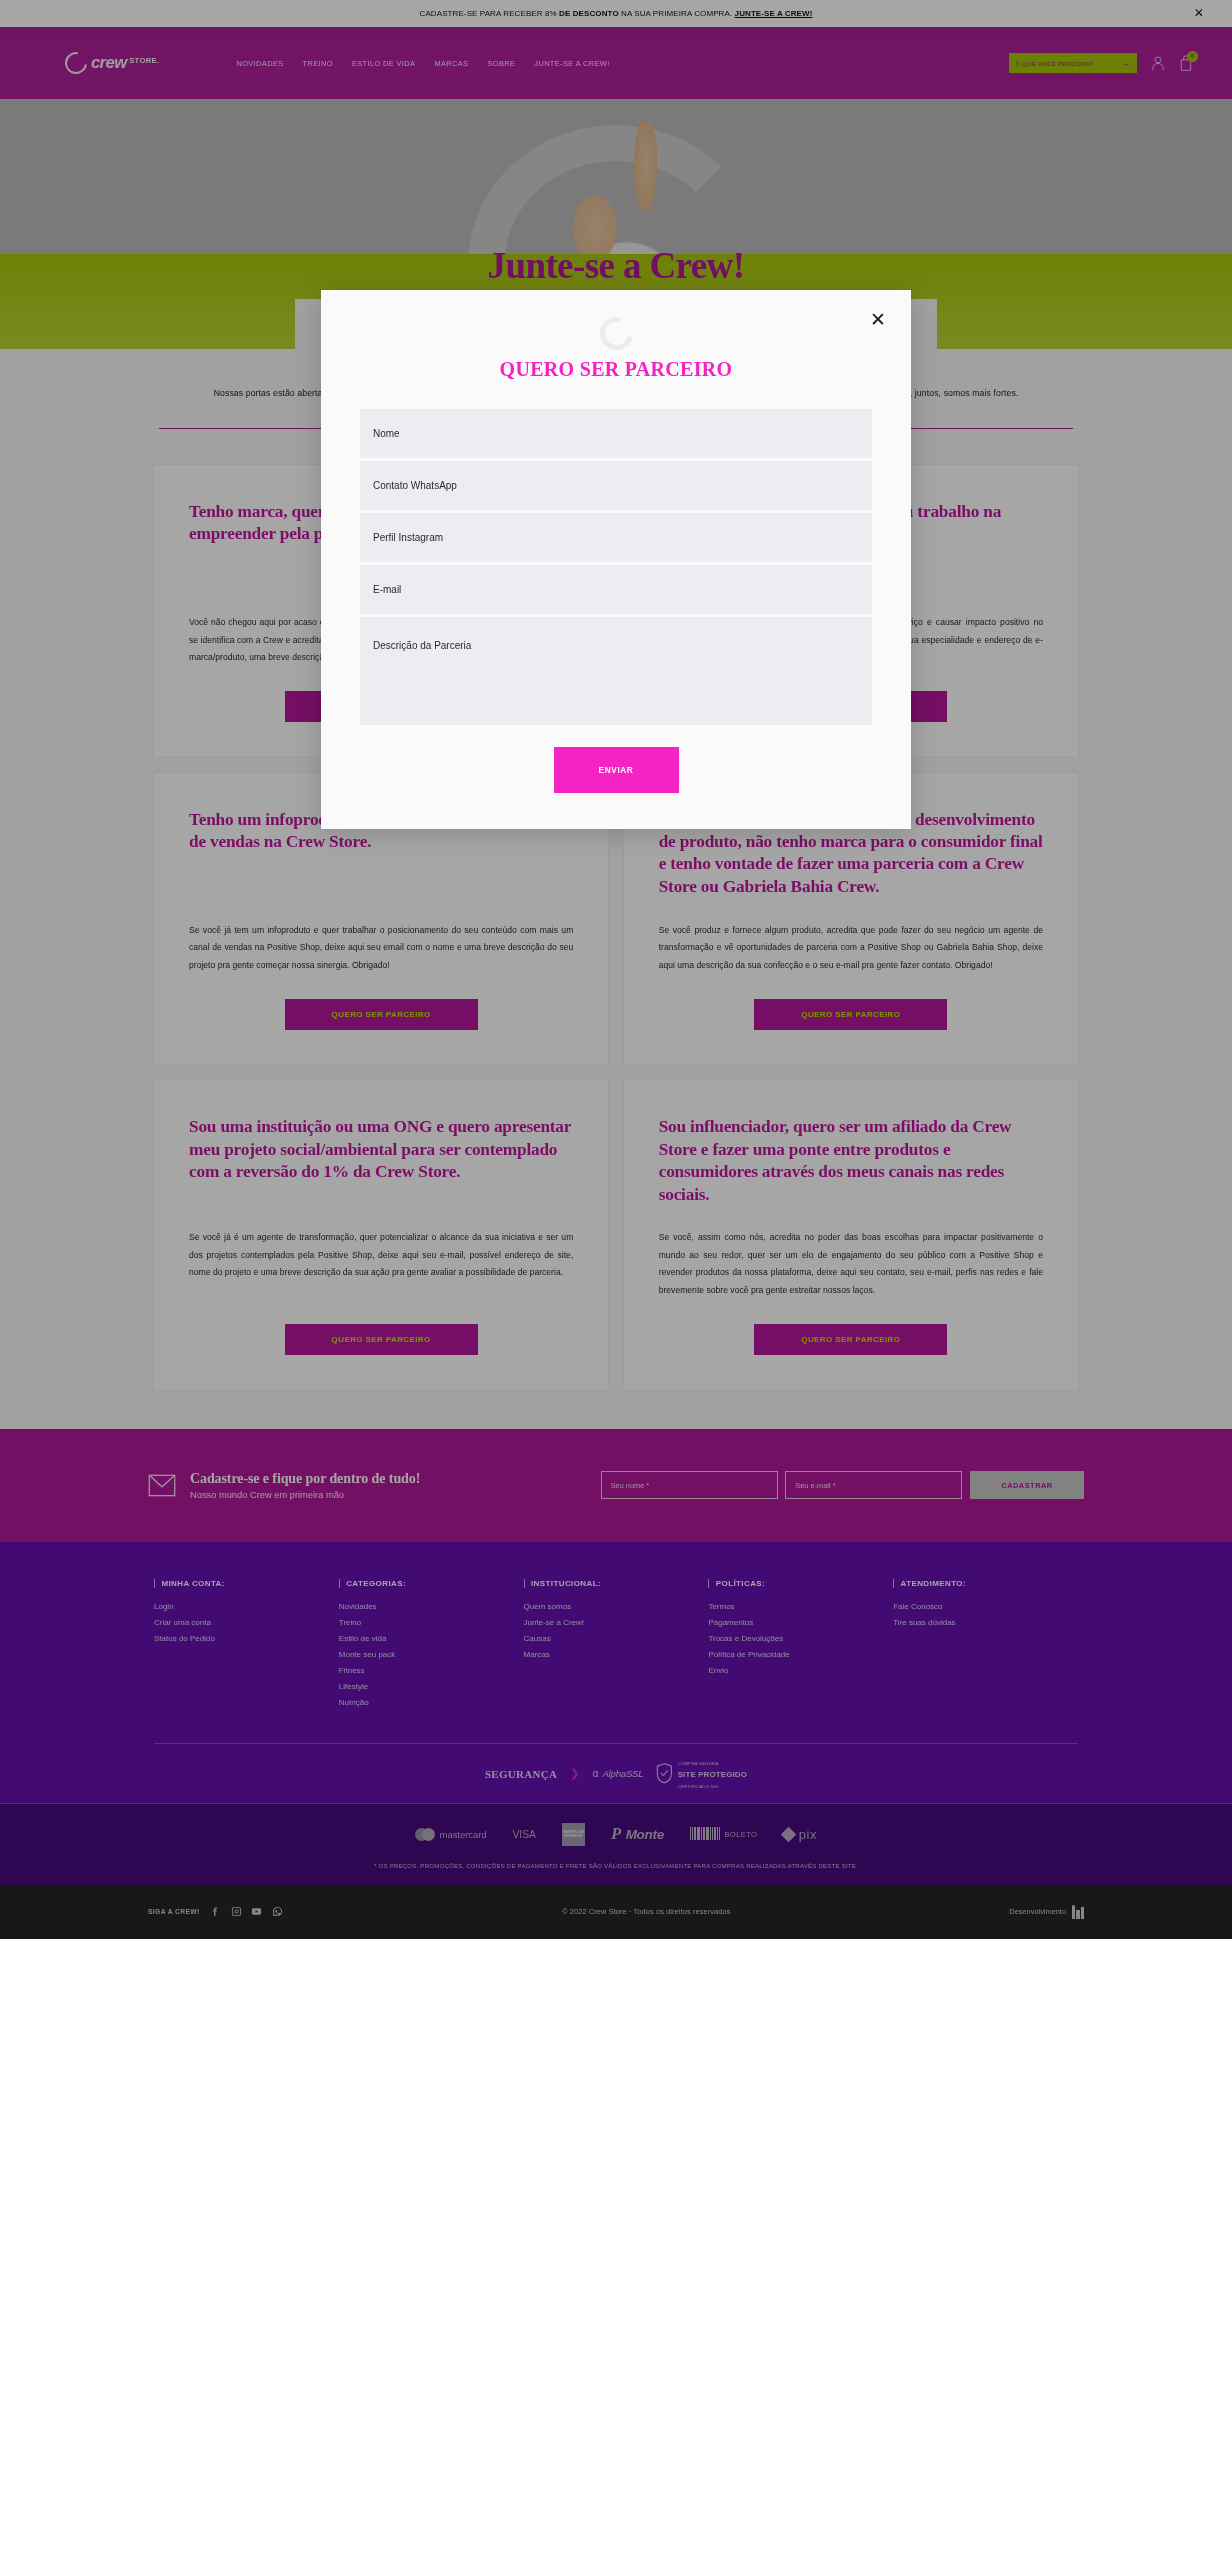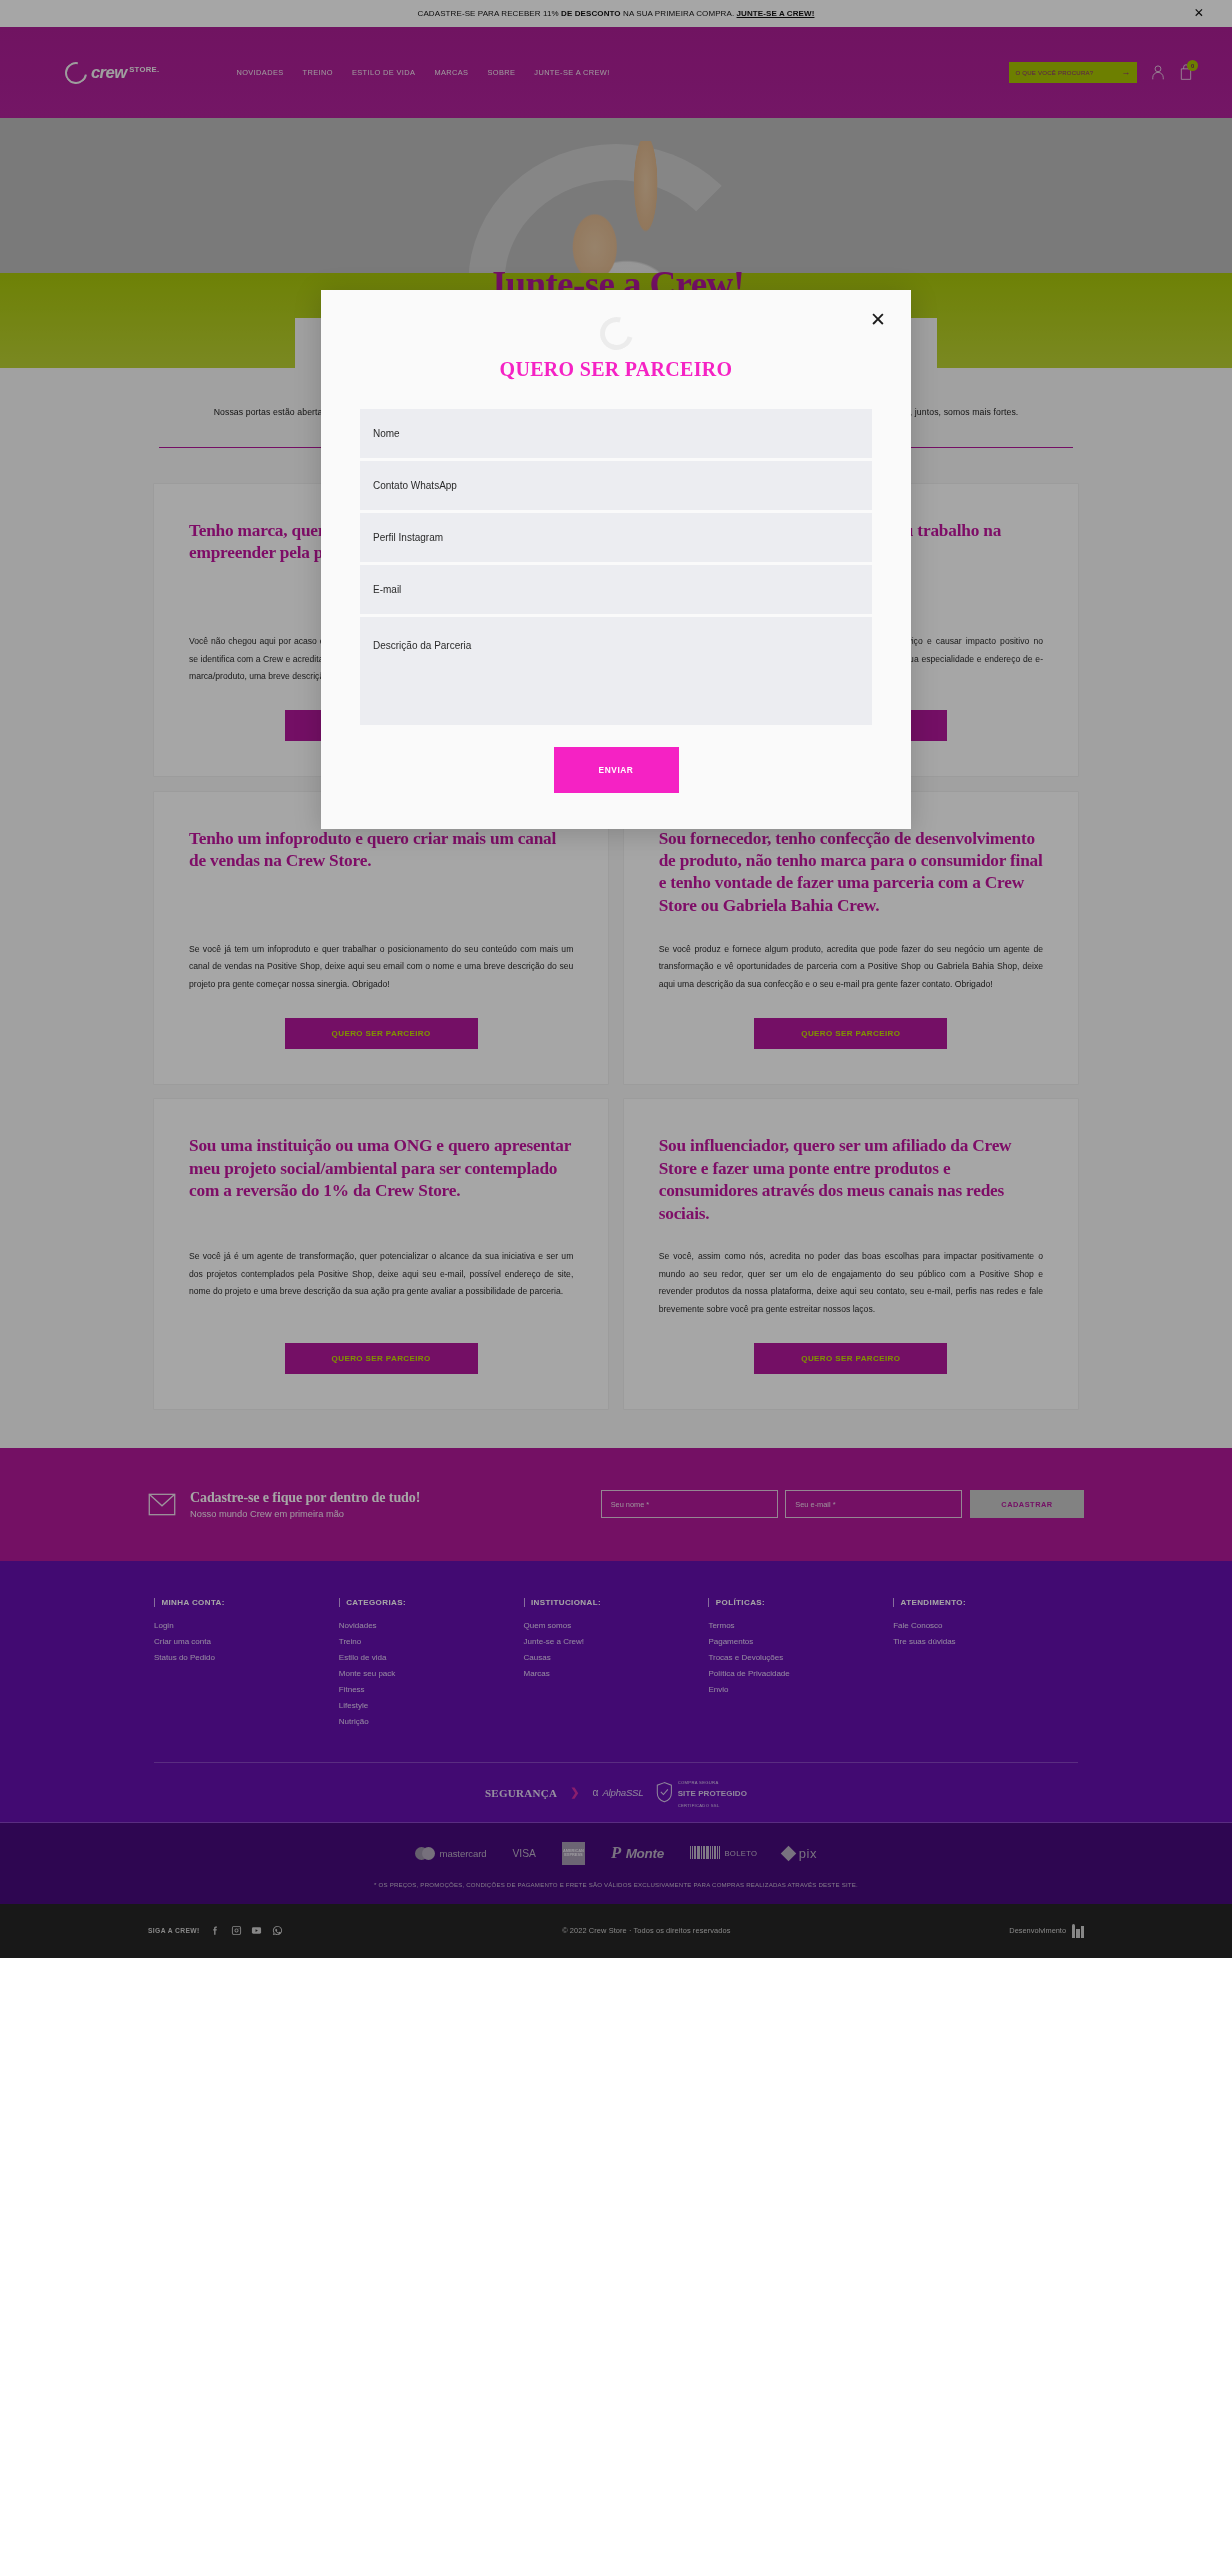--- a/index.html
+++ b/index.html
@@ -30,21 +30,21 @@
   .topbar b{font-weight:700;}
   .topbar a{color:#111;text-decoration:underline;font-weight:600;}
   .topbar .tb-close{
     position:absolute;right:26px;top:50%;transform:translateY(-50%);
     width:14px;height:14px;display:flex;align-items:center;justify-content:center;
     font-size:12.2px;line-height:1;color:#111;cursor:pointer;font-weight:300;
   }
 
   
   .header{
-    height:91px;background:#b3199a;
+    height:72px;background:#b3199a;
     background:linear-gradient(180deg,#ad1f96 0%,#b2229c 100%);
     display:flex;align-items:center;padding:0 39px;gap:26px;position:relative;
   }
   .logo{display:flex;align-items:center;gap:3.9px;margin-left:26px;}
   .logo .ring{
     width:22px;height:22px;border:2.6px solid #f2f2f2;border-radius:50%;
     border-right-color:transparent;transform:rotate(-35deg);
   }
   .logo .logo-text{
     font-family:"Liberation Sans",sans-serif;
@@ -294,21 +294,21 @@
     font-family:"Liberation Sans",sans-serif;
     font-size:8.3px;font-weight:700;letter-spacing:0.6px;
     width:125px;height:46px;
   }
 </style>
 </head>
 <body>
 
 <div class="topbar">
   <div class="tb-text">
-    <span>CADASTRE-SE PARA RECEBER 11% </span><b>DE DESCONTO</b><span> NA SUA PRIMEIRA COMPRA. </span><a href="#">JUNTE-SE A CREW!</a>
+    <span>CADASTRE-SE PARA RECEBER 8% </span><b>DE DESCONTO</b><span> NA SUA PRIMEIRA COMPRA. </span><a href="#">JUNTE-SE A CREW!</a>
   </div>
   <div class="tb-close">✕</div>
 </div>
 
 <header class="header">
   <div class="logo">
     <div class="ring"></div>
     <div class="logo-text">
       <span>crew</span>
       <span class="logo-sub">STORE.</span>

